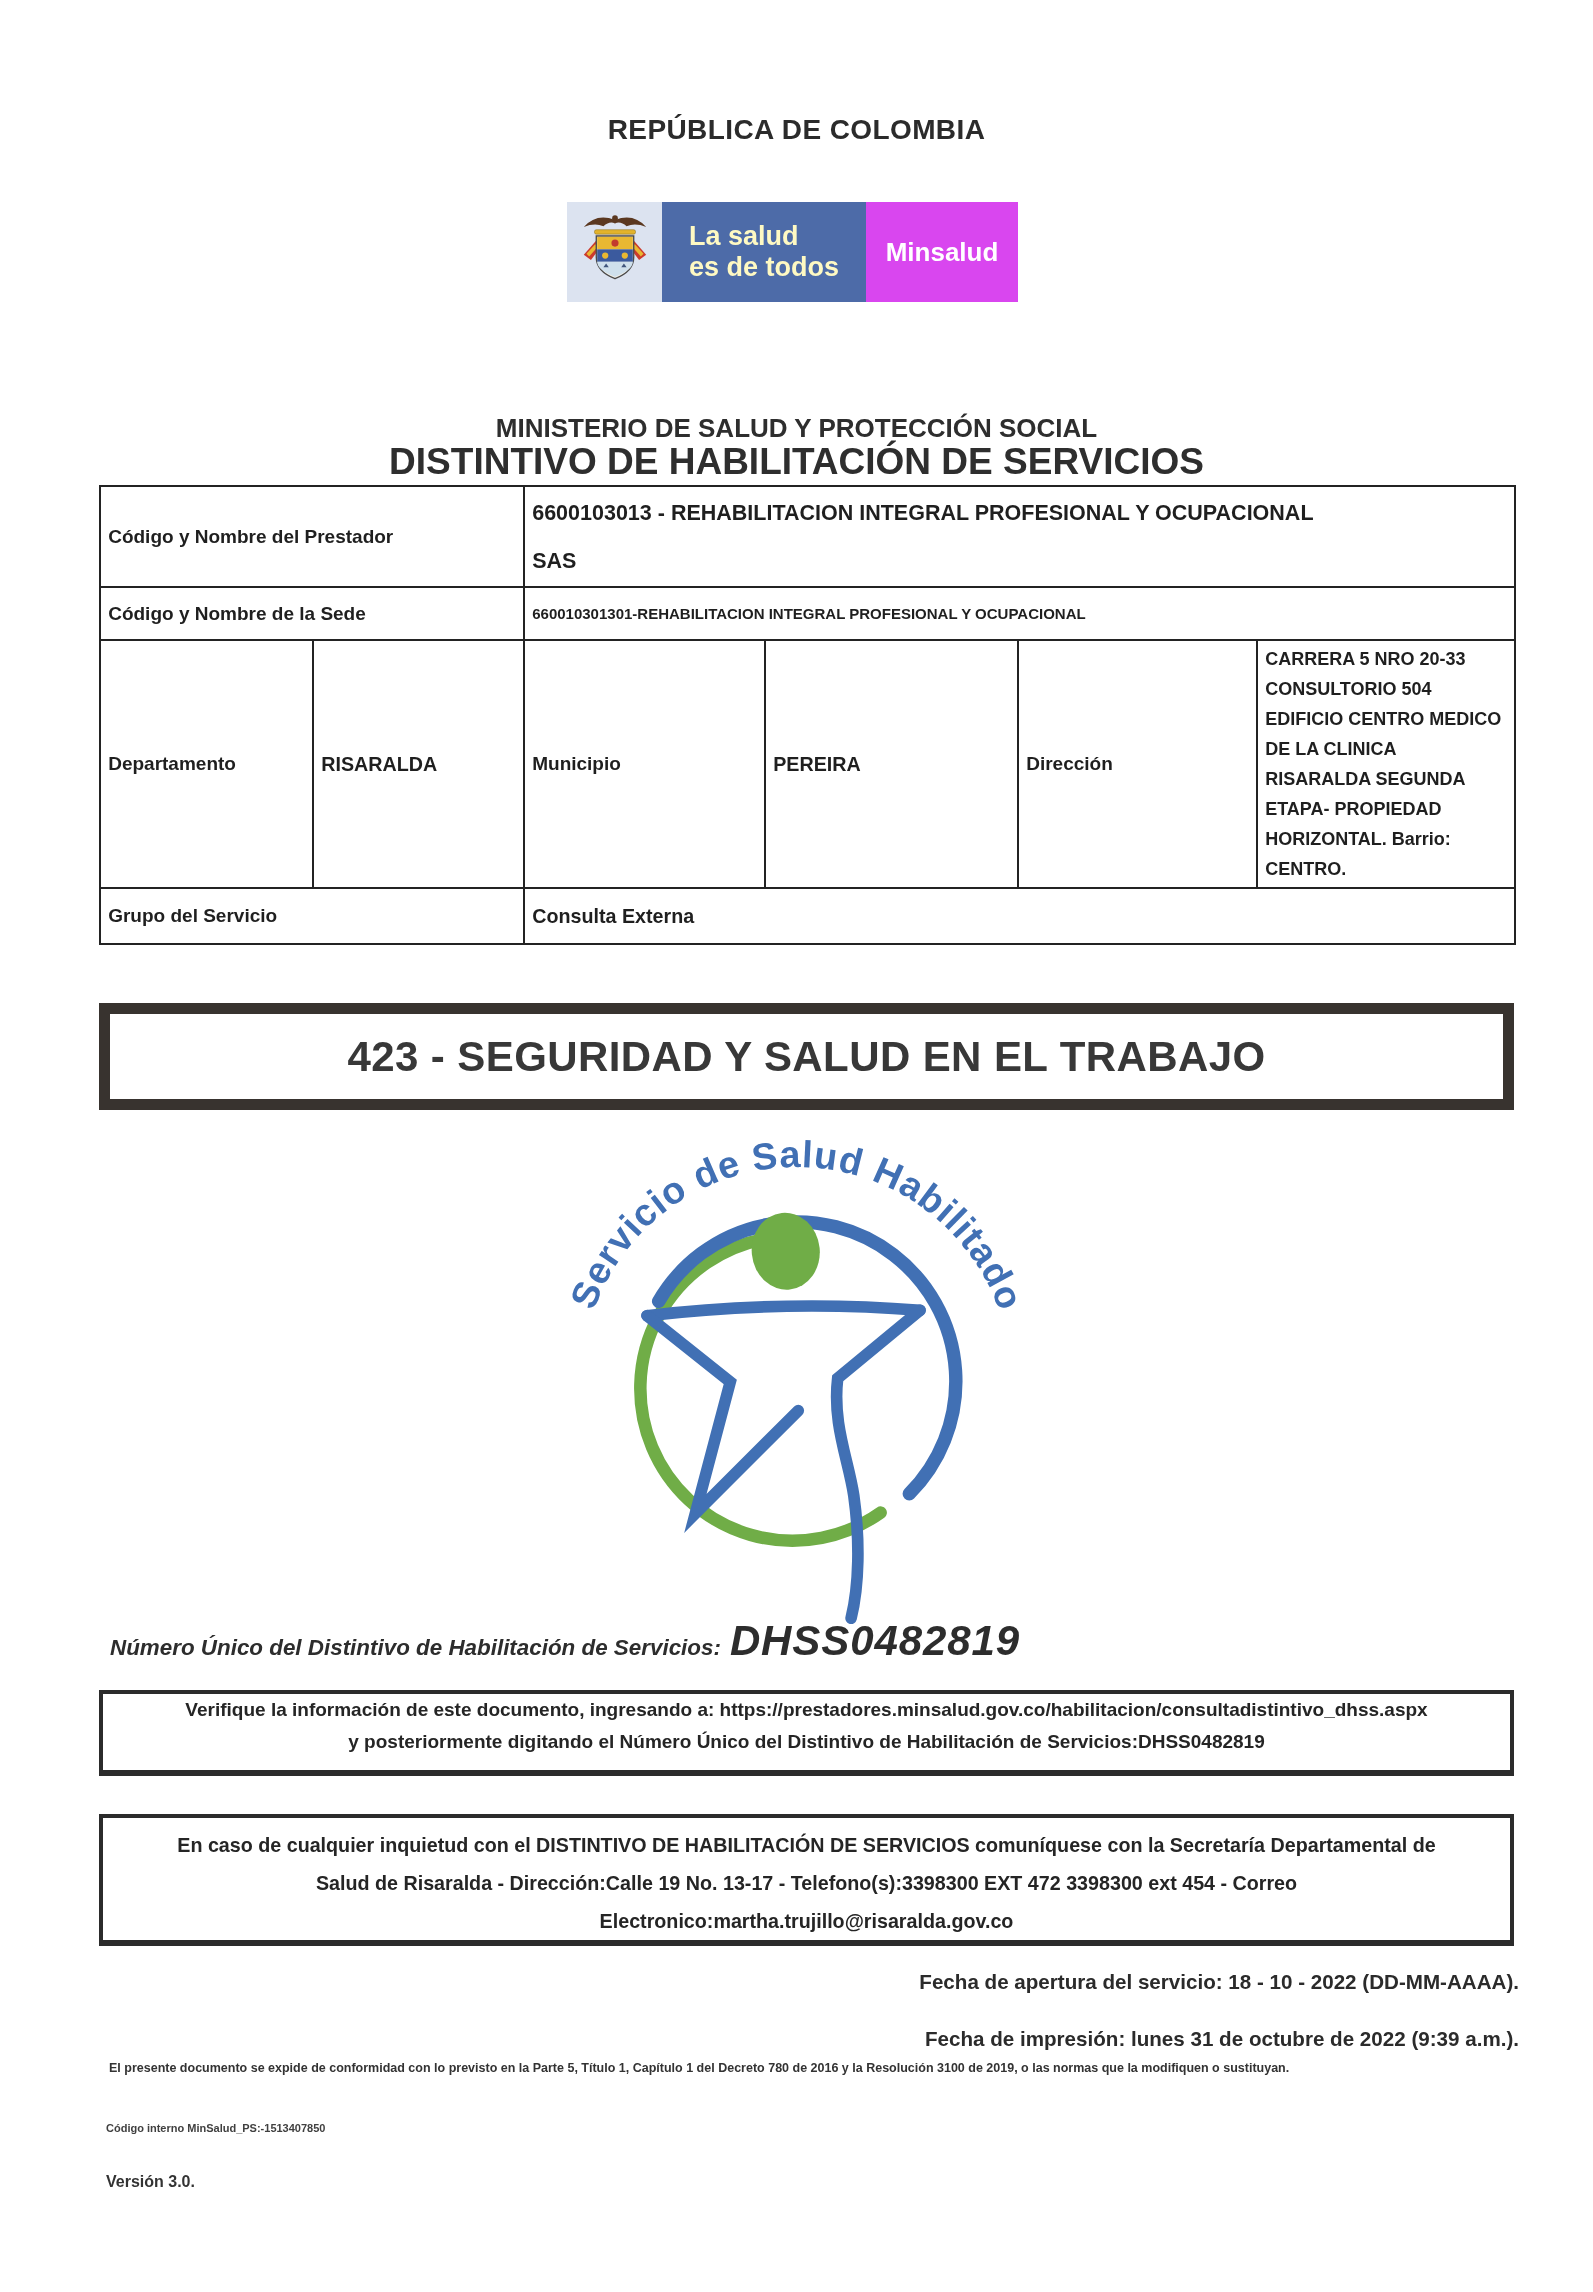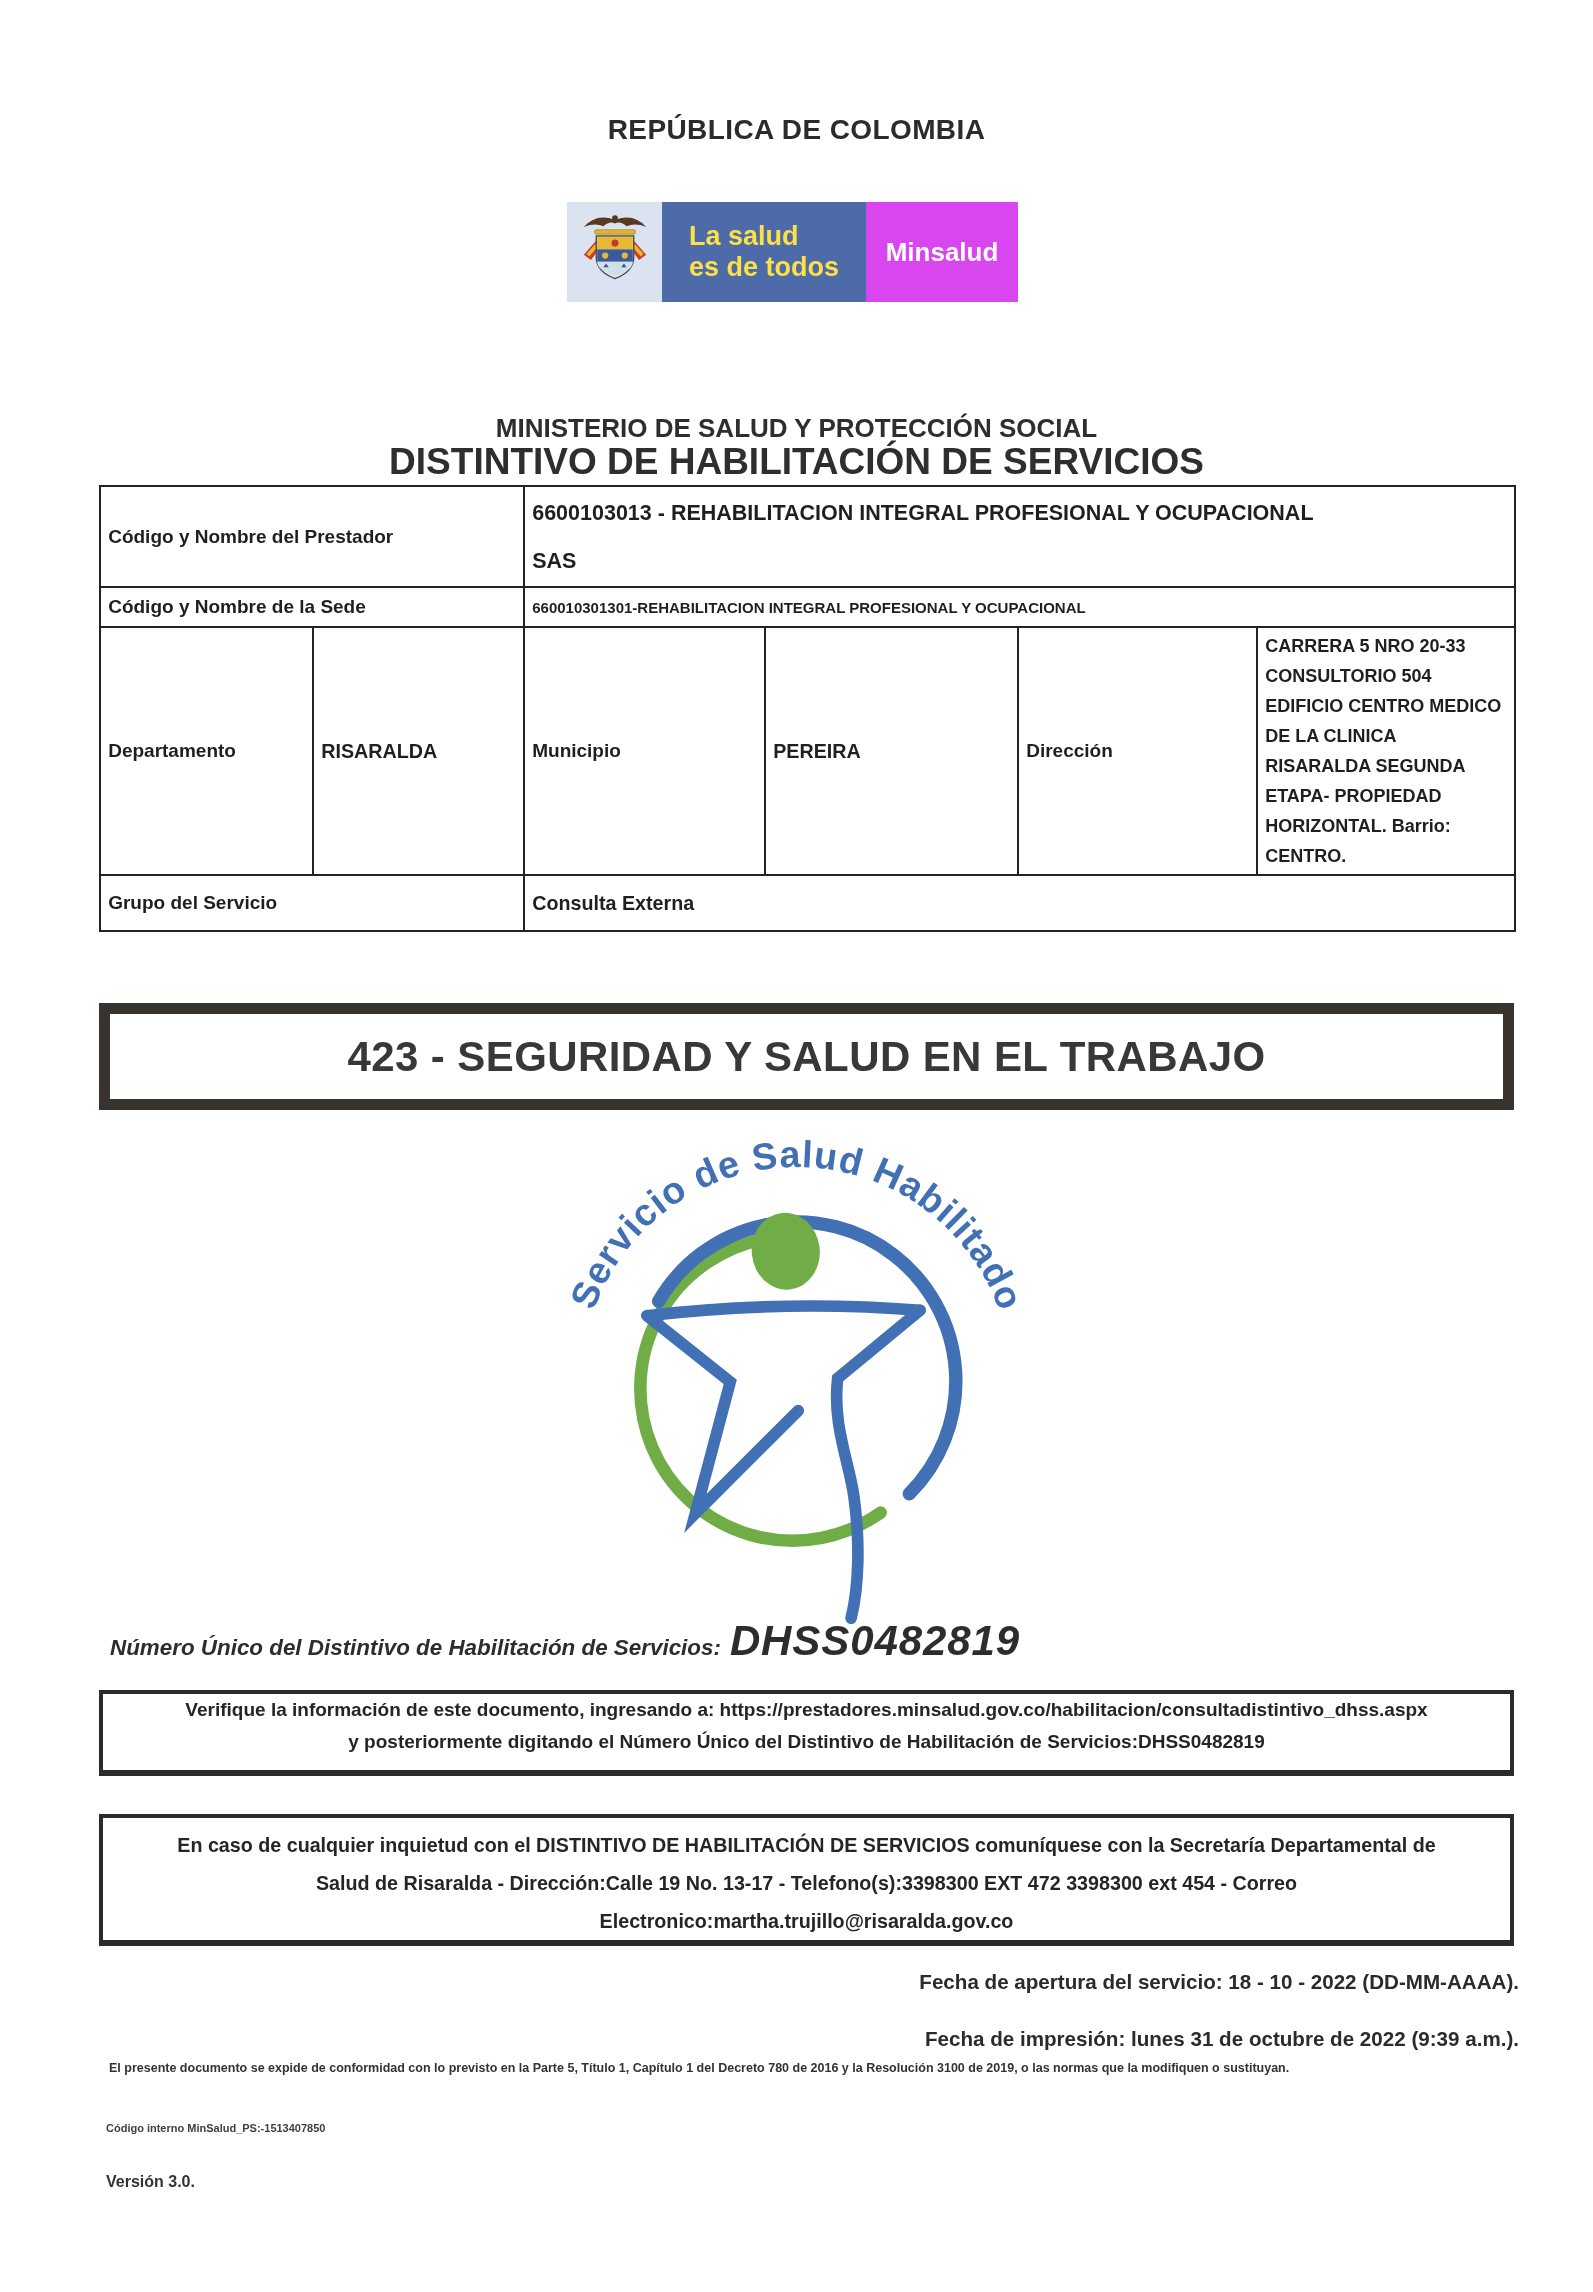--- a/index.html
+++ b/index.html
@@ -9,21 +9,21 @@
   }
   .abs{position:absolute;}
   
   .rep-title{left:0;top:114px;width:100%;text-align:center;font-size:28px;font-weight:700;letter-spacing:0.4px;color:#2b2b2b;}
   .ministry{left:0;top:413px;width:100%;text-align:center;font-size:26px;font-weight:700;color:#2e2e2e;}
   .doc-title{left:0;top:441px;width:100%;text-align:center;font-size:37px;font-weight:700;color:#2e2e2e;}
   
   .brand-bar{left:567px;top:202px;width:451px;height:100px;display:flex;}
   .bb-left{width:95px;background:#dce3f0;display:flex;align-items:center;justify-content:center;}
   .bb-mid{width:204px;background:#4d6ba8;display:flex;flex-direction:column;justify-content:center;padding-left:27px;box-sizing:border-box;}
-  .bb-mid .sl{color:#fde047;font-size:27px;font-weight:700;line-height:31px;}
+  .bb-mid .sl{color:#fef9c3;font-size:27px;font-weight:700;line-height:31px;}
   .bb-right{width:152px;background:#d946ef;display:flex;align-items:center;justify-content:center;}
   .bb-right .bn{color:#ffffff;font-size:26px;font-weight:700;}
   
   table.info{left:99px;top:485px;width:1415px;border-collapse:collapse;table-layout:fixed;}
   table.info td{border:2.7px solid #232323;padding:0 7.2px;color:#1f1f1f;vertical-align:middle;overflow:hidden;}
   td.lbl{font-size:19px;font-weight:700;}
   .val-big{font-size:21.5px;font-weight:700;line-height:48px;}
   .val-std{font-size:15px;font-weight:700;}
   .val-cell{font-size:19.7px;font-weight:700;}
   .addr{font-size:18px;font-weight:700;line-height:30px;}
@@ -98,21 +98,21 @@
         <col style="width:258px">
     </colgroup>
     <tbody>
         <tr style="height:101px;">
       <td class="lbl" colspan="2">Código y Nombre del Prestador</td>
       <td class="val-big" colspan="4">
         <div>6600103013 - REHABILITACION INTEGRAL PROFESIONAL Y OCUPACIONAL</div>
         <div>SAS</div>
       </td>
     </tr>
-    <tr style="height:40px;">
+    <tr style="height:53px;">
       <td class="lbl" colspan="2">Código y Nombre de la Sede</td>
       <td class="val-std" colspan="4">660010301301-REHABILITACION INTEGRAL PROFESIONAL Y OCUPACIONAL</td>
     </tr>
     <tr style="height:248px;">
       <td class="lbl">Departamento</td>
       <td class="val-cell">RISARALDA</td>
       <td class="lbl">Municipio</td>
       <td class="val-cell">PEREIRA</td>
       <td class="lbl">Dirección</td>
       <td class="addr">

